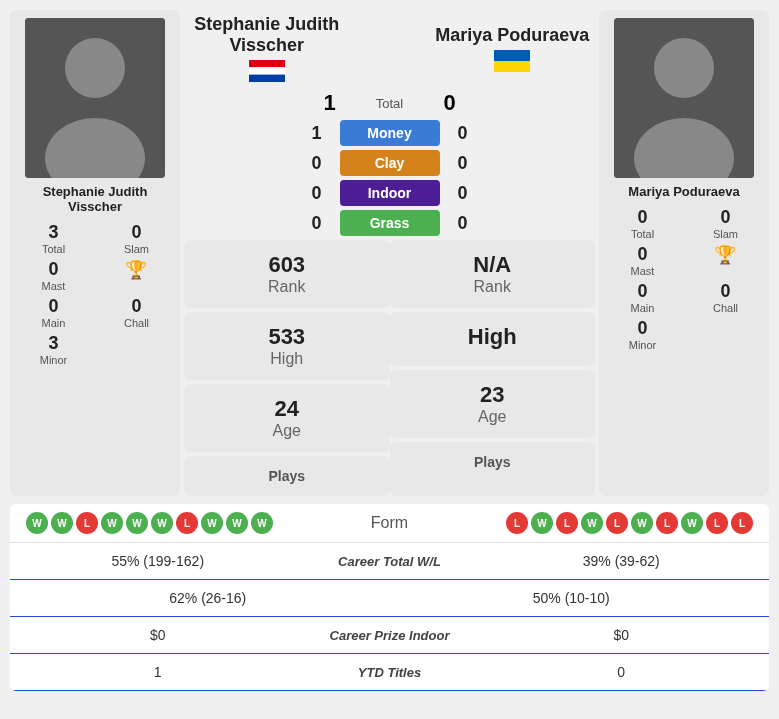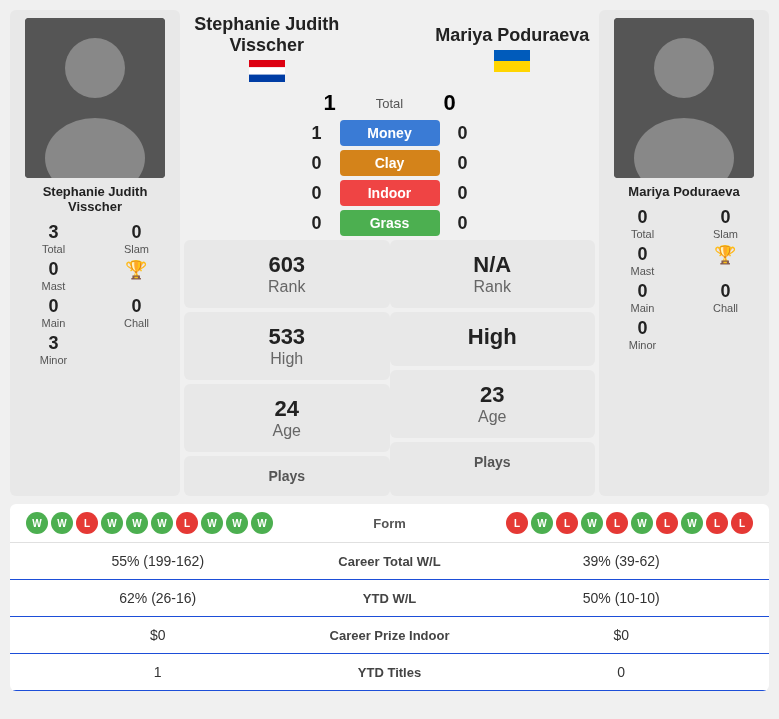--- a/index.html
+++ b/index.html
@@ -156,21 +156,21 @@
       width: 100px;
       padding: 5px 0;
       border-radius: 4px;
       text-align: center;
       font-size: 14px;
       font-weight: bold;
       color: white;
     }
     .surface-hard { background: #3a7bd5; }
     .surface-clay { background: #d4831a; }
-    .surface-indoor { background: #ef4444; }
+    .surface-indoor { background: #4c1d95; }
     .surface-grass { background: #4caf50; }
 
     
     .stat-cards {
       display: flex;
       gap: 0;
     }
     .stat-card {
       background: #e8e8e8;
       border-radius: 6px;
@@ -219,22 +219,22 @@
     }
     .form-right {
       flex: 1;
       display: flex;
       gap: 3px;
       justify-content: flex-end;
     }
     .form-label {
       width: 120px;
       text-align: center;
-      font-size: 13px;
-      font-weight: bold;
+      font-size: 16px;
+      font-weight: normal;
       color: #555;
     }
     .form-badge {
       width: 22px;
       height: 22px;
       border-radius: 50%;
       display: flex;
       align-items: center;
       justify-content: center;
       font-size: 10px;
@@ -255,20 +255,21 @@
       text-align: center;
       font-size: 14px;
       color: #333;
     }
     .stat-row-center {
       width: 200px;
       text-align: center;
       font-size: 13px;
       font-weight: bold;
       color: #444;
+      font-style: italic;
     }
     .stat-row-right {
       flex: 1;
       text-align: center;
       font-size: 14px;
       color: #333;
     }
   </style>
 </head>
 <body>
@@ -484,21 +485,20 @@
     </div>
 
     <div id="stats-rows">
         <div class="stat-row">
     <div class="stat-row-left">55% (199-162)</div>
     <div class="stat-row-center">Career Total W/L</div>
     <div class="stat-row-right">39% (39-62)</div>
   </div>
         <div class="stat-row">
     <div class="stat-row-left">62% (26-16)</div>
-    <div class="stat-row-center">YTD W/L</div>
     <div class="stat-row-right">50% (10-10)</div>
   </div>
         <div class="stat-row">
     <div class="stat-row-left">$0</div>
     <div class="stat-row-center">Career Prize Indoor</div>
     <div class="stat-row-right">$0</div>
   </div>
         <div class="stat-row">
     <div class="stat-row-left">1</div>
     <div class="stat-row-center">YTD Titles</div>

